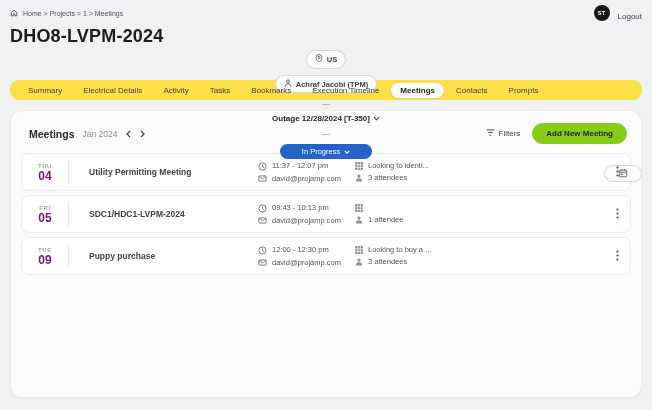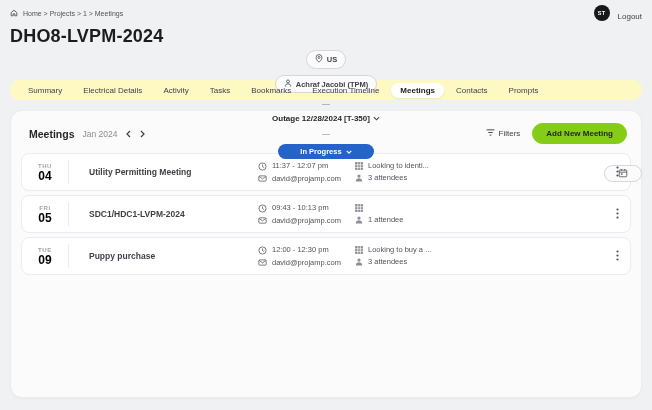--- a/index.html
+++ b/index.html
@@ -23,26 +23,26 @@
   .logout { font-size:8px; color:#3f3f46; cursor:pointer; }
 
   
   .title { font-size:18px; font-weight:700; letter-spacing:.2px; margin-top:6px; line-height:19px; color:#1c1c1f; }
   .meta-row { margin-top:4px; height:22px; display:flex; align-items:center; gap:6px;flex-direction:column; }
   .pill { display:inline-flex; align-items:center; gap:4px; border:1px solid #d6d6db; background:#fbfbfc;
           border-radius:999px; padding:3px 8px; font-size:7.5px; font-weight:600; color:#3f3f46; cursor:pointer; }
   .dash { color:#7a7a82; font-size:8px; }
   .outage { display:inline-flex; align-items:center; gap:3px; font-size:8px; font-weight:700; color:#27272a; cursor:pointer; }
   .status-pill { display:inline-flex; align-items:center; gap:4px; background:var(--accent_blue,#2563c9); color:#fff;
-                 border-radius:999px; padding:3px 22px; font-size:7.5px; font-weight:700; cursor:pointer; }
+                 border-radius:999px; padding:3px 22px; font-size:7.5px; font-weight:400; cursor:pointer; }
   .calendar-btn { margin-left:auto; width:38px; height:22px; border-radius:999px; border:1px solid #d6d6db;
                   background:#fbfbfc; display:flex; align-items:center; justify-content:center; cursor:pointer; }
 
   
-  .tabbar { margin-top:8px; height:20px; background:#fef9c3; border-radius:9px; display:flex; align-items:center;
+  .tabbar { margin-top:8px; height:20px; background:#fde047; border-radius:9px; display:flex; align-items:center;
             padding:0 9px; gap:3px; }
   .tab { padding:3px 9px; font-size:8px; color:#3f3f46; border-radius:999px; white-space:nowrap; cursor:pointer; }
   .tab.active { background:#fff; font-weight:700; color:#1c1c1f; box-shadow:0 1px 2px rgba(0,0,0,.08); }
 
   
   .panel { margin-top:10px; height:288px; background:#fbfbfc; border:1px solid #ededf0; border-radius:12px;
            box-shadow:0 1px 2px rgba(0,0,0,.04); }
   .panel-header { display:flex; align-items:center; padding:12px 14px 9px 18px; }
   .panel-title { font-size:10.5px; font-weight:700; color:#27272a; }
   .period { margin-left:8px; font-size:8.5px; color:#8b8b93; }
@@ -50,21 +50,21 @@
   .panel-actions { margin-left:auto; display:flex; align-items:center; gap:12px; }
   .filters { display:flex; align-items:flex-end; gap:4px; font-size:8px; color:#3f3f46; cursor:pointer; }
   .add-btn { border:1px solid #84cc16; background:#84cc16; border-radius:999px; padding:5px 13px; font-size:8px;
              font-weight:600; color:#27272a; font-family:inherit; cursor:pointer; }
 
   
   .card { display:flex; align-items:center; height:38px; background:#fff; border:1px solid #ececf0;
           border-radius:8px; margin:0 10px 4px; cursor:pointer; }
   .date-cell { width:46px; display:flex; flex-direction:column; align-items:center; justify-content:center; gap:1px; }
   .weekday { font-size:6px; letter-spacing:.6px; color:#a1a1aa; font-weight:600; text-transform:uppercase; }
-  .day { font-size:12px; font-weight:700; color:#000000; line-height:12px; }
+  .day { font-size:12px; font-weight:700; color:#701a75; line-height:12px; }
   .v-divider { width:1px; height:24px; background:#ececf0; }
   .card-title { flex:1; padding-left:20px; font-size:8.5px; font-weight:600; color:#3f3f46; }
   .col { display:flex; flex-direction:column; justify-content:center; gap:4px; }
   .time-col { width:96px; }
   .note-col { width:250px; }
   .detail { display:flex; align-items:center; gap:5px; font-size:7.5px; color:#52525b; line-height:8px; }
   .detail .ic { display:flex; width:9px; justify-content:center; }
   .kebab { width:26px; display:flex; align-items:center; justify-content:center; align-self:stretch; cursor:pointer; }
 </style>
 </head>

